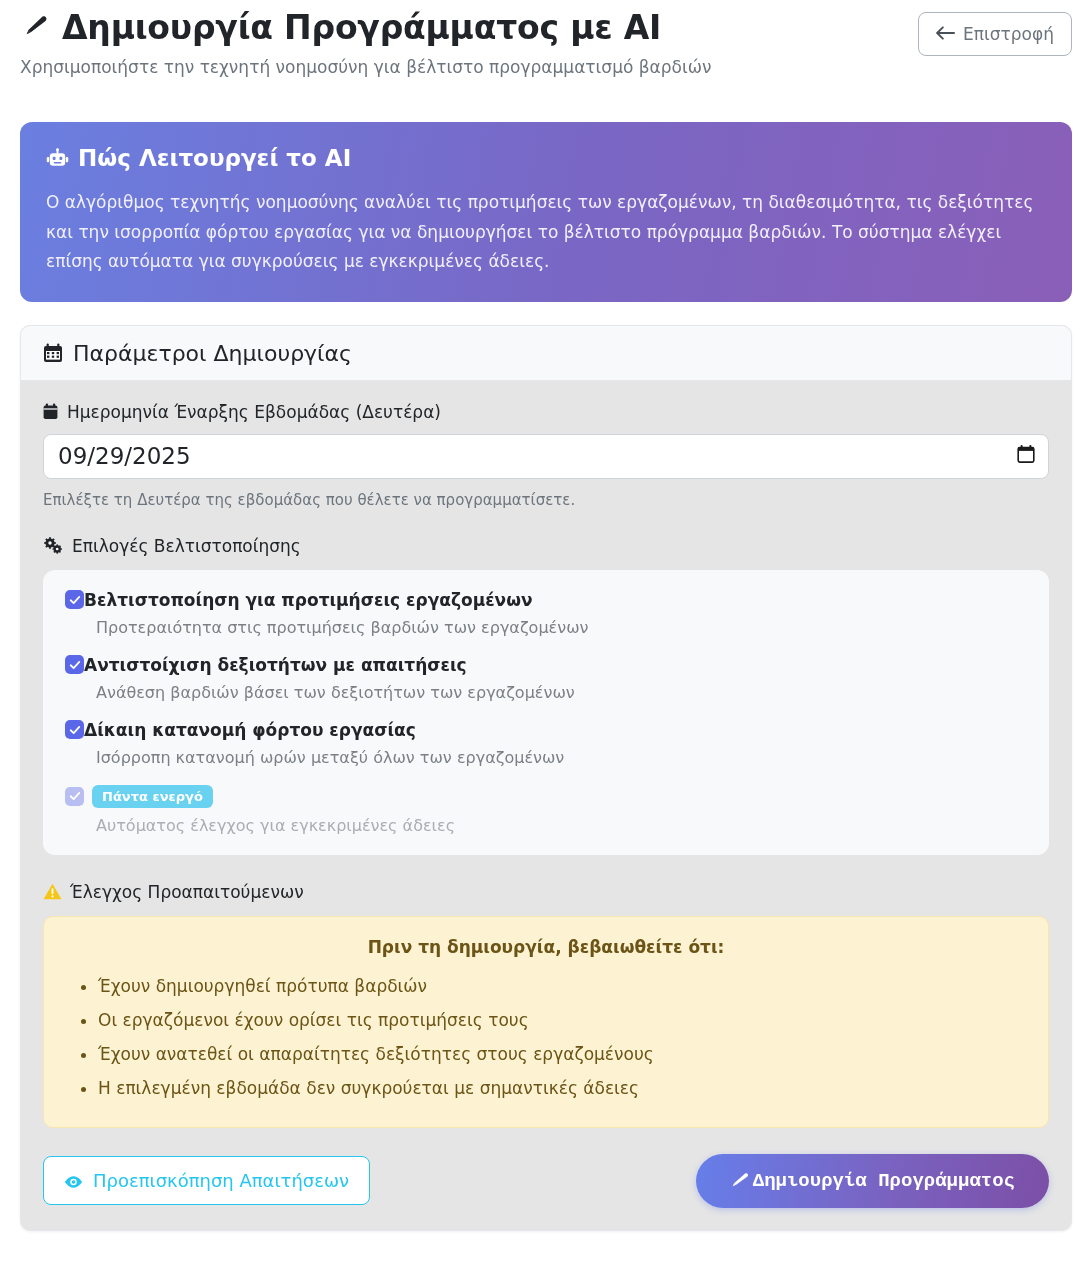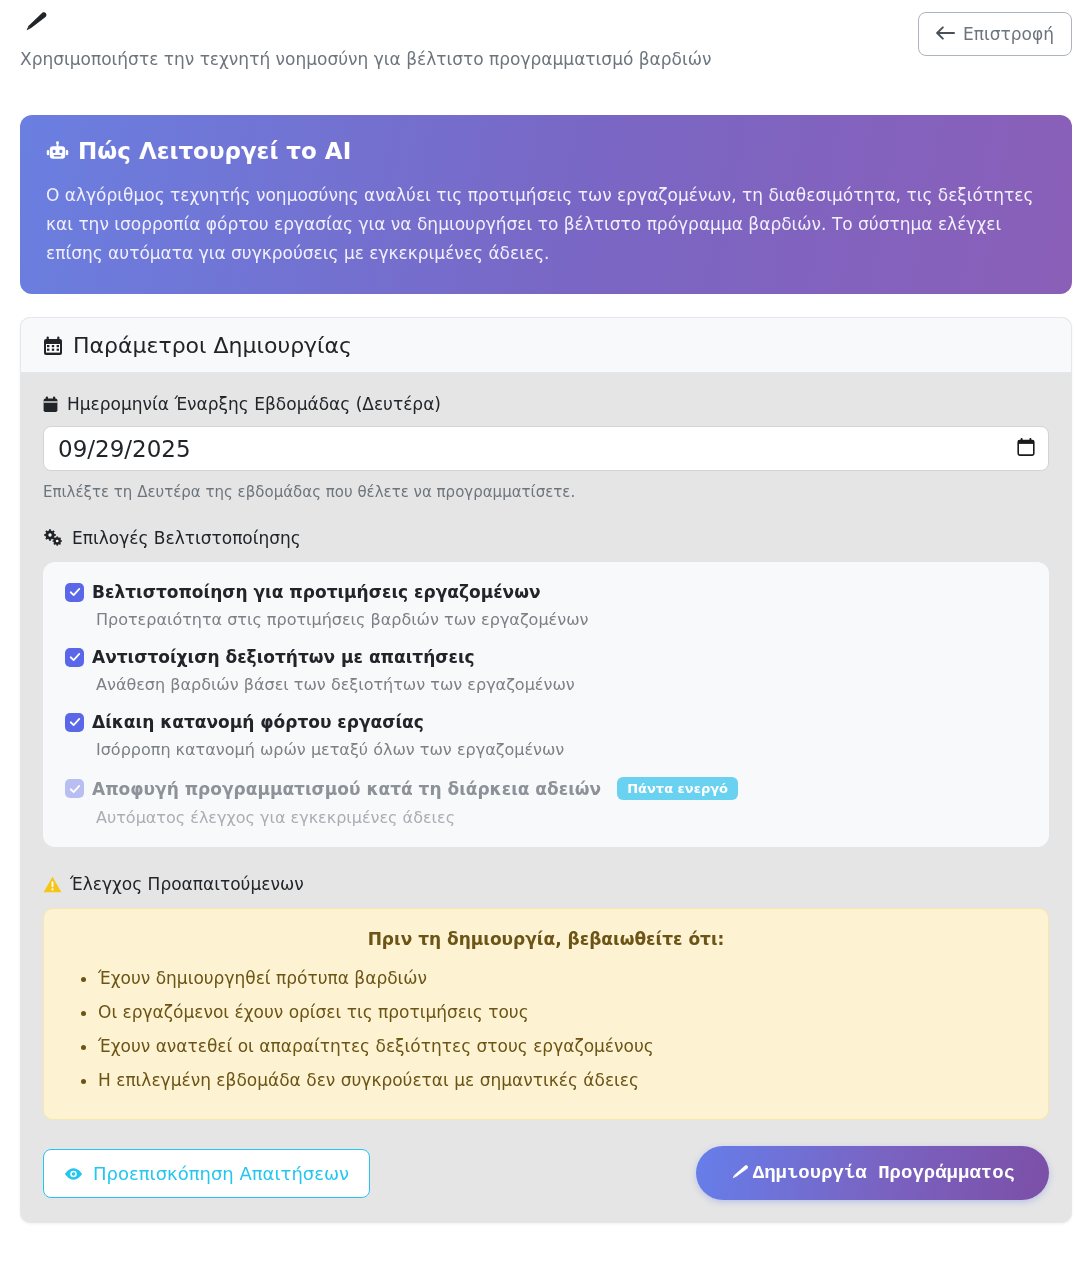--- a/index.html
+++ b/index.html
@@ -96,21 +96,21 @@
     display: flex; align-items: center; gap: 9px;
     font-size: 17px; color: #212529; margin: 27px 0 14px 0;
   }
   .gears-icon { display: inline-block; width: 20px; height: 18px; flex: 0 0 auto; }
   .options-box {
     background: #f8f9fa; border-radius: 12px;
     padding: 20px 22px 20px 22px;
   }
   .option-row { margin-bottom: 18px; }
   .option-row:last-child { margin-bottom: 0; }
-  .option-head { display: flex; align-items: center; gap: 8px; }
+  .option-head { display: flex; align-items: center; gap: 0; }
   .checkbox {
     width: 19px; height: 19px; border-radius: 5px; flex: 0 0 auto;
     background: #5a67e8; display: inline-flex; align-items: center; justify-content: center;
     cursor: pointer;
   }
   .checkbox.disabled { background: #b8bdf2; cursor: default; }
   .checkbox svg { display: block; }
   .option-title { font-size: 17px; font-weight: 700; color: #212529; }
   .option-title.muted { color: #8d9299; }
   .option-desc { font-size: 16px; color: #7a8086; margin: 8px 0 0 31px; }
@@ -168,20 +168,21 @@
     <div class="header-left">
       <h1 class="page-title">
         <span class="pencil-icon">
           <svg viewBox="0 0 24 24" width="30" height="32">
             <g transform="rotate(8 12 12)">
               <path d="M16.5 2.2 C17.6 1.3 19 1.6 19.7 2.6 C20.4 3.6 20.1 4.9 19.1 5.8 L9.4 15.6 L6.1 17.8 L7.2 14.1 Z" fill="#212529"></path>
               <path d="M6.1 17.8 L7.2 14.1 L9.0 15.2 Z" fill="#343a40"></path>
             </g>
           </svg>
         </span>
+        <span>Δημιουργία Προγράμματος με AI</span>
       </h1>
       <p class="page-subtitle">Χρησιμοποιήστε την τεχνητή νοημοσύνη για βέλτιστο προγραμματισμό βαρδιών</p>
     </div>
     <button class="back-button">
       <span class="back-arrow">
         <svg viewBox="0 0 20 14" width="19" height="14">
           <path d="M7.2 1 L1.2 7 L7.2 13 M1.4 7 L19 7" stroke="#495057" stroke-width="2" fill="none" stroke-linecap="round" stroke-linejoin="round"></path>
         </svg>
       </span>
       <span>Επιστροφή</span>
@@ -322,21 +323,20 @@
           <div class="option-desc">Ισόρροπη κατανομή ωρών μεταξύ όλων των εργαζομένων</div>
         </div>
 
         <div class="option-row">
           <div class="option-head">
             <span class="checkbox disabled">
               <svg viewBox="0 0 14 14" width="12" height="12">
                   <path d="M2 7.3 L5.4 10.6 L12 3.4" stroke="#ffffff" stroke-width="2.1" fill="none" stroke-linecap="round" stroke-linejoin="round"></path>
                 </svg>
             </span>
-            <span class="option-title muted">Αποφυγή προγραμματισμού κατά τη διάρκεια αδειών</span>
             <span class="badge">Πάντα ενεργό</span>
           </div>
           <div class="option-desc muted">Αυτόματος έλεγχος για εγκεκριμένες άδειες</div>
         </div>
 
       </div>
 
       <div class="warn-label">
         <span class="warn-icon">
           <svg viewBox="0 0 19 17" width="19" height="17">

